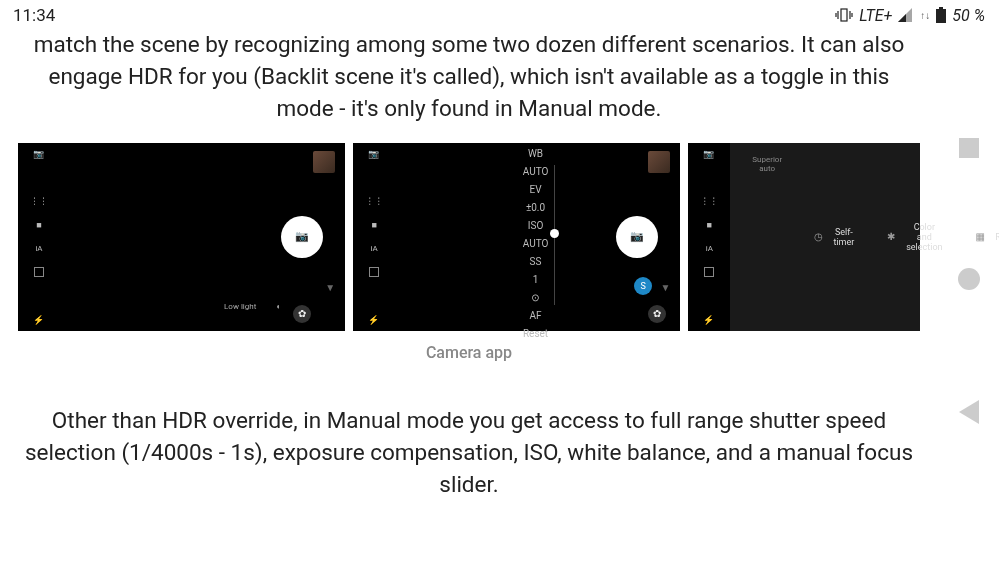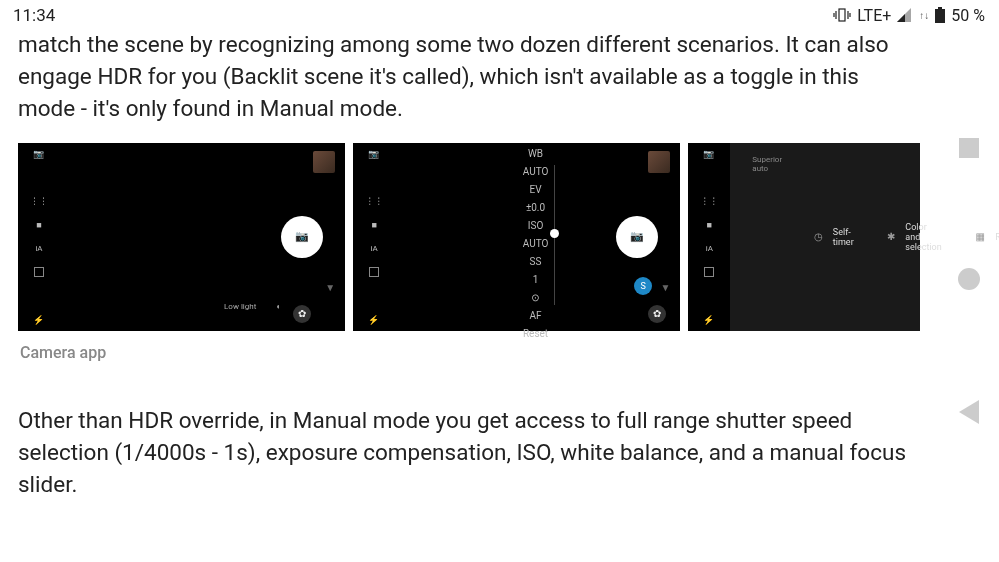--- a/index.html
+++ b/index.html
@@ -2,23 +2,23 @@
 <html><head>
 <meta charset="utf-8">
 <style>
   * { box-sizing: border-box; margin: 0; padding: 0; }
   html, body { width: 999px; height: 562px; font-family: -apple-system, BlinkMacSystemFont, "Segoe UI", Roboto, Arial, sans-serif; background: #fff; color: #222; overflow: hidden; }
   body { position: relative; }
 
   .status-bar { display: flex; justify-content: space-between; align-items: center; padding: 4px 14px 2px 13px; font-size: 17px; height: 28px; }
   .status-left { }
   .status-right { display: flex; align-items: center; gap: 6px; font-size: 16px; }
-  .status-right span { display: inline-flex; align-items: center; }
-
-  .content { padding: 0 18px 0 18px; width: 938px; }
+  .status-right span { display: inline-flex; align-items: center; font-style: italic; }
+
+  .content { padding: 0 18px 0 18px; width: 938px; text-align: center; }
   .para { font-size: 22.5px; line-height: 1.43; color: #222; margin-bottom: 18px; }
   .para2 { font-size: 22.5px; line-height: 1.43; color: #222; margin-top: 34px; }
 
   .gallery { display: flex; gap: 8px; margin-top: 12px; }
   .shot { position: relative; background: #000; height: 188px; }
   .shot1 { width: 336px; }
   .shot2 { width: 336px; }
   .shot3 { width: 238px; }
 
   .caption { font-size: 16px; color: #888; padding: 12px 2px 8px 2px; font-weight: 500; }

